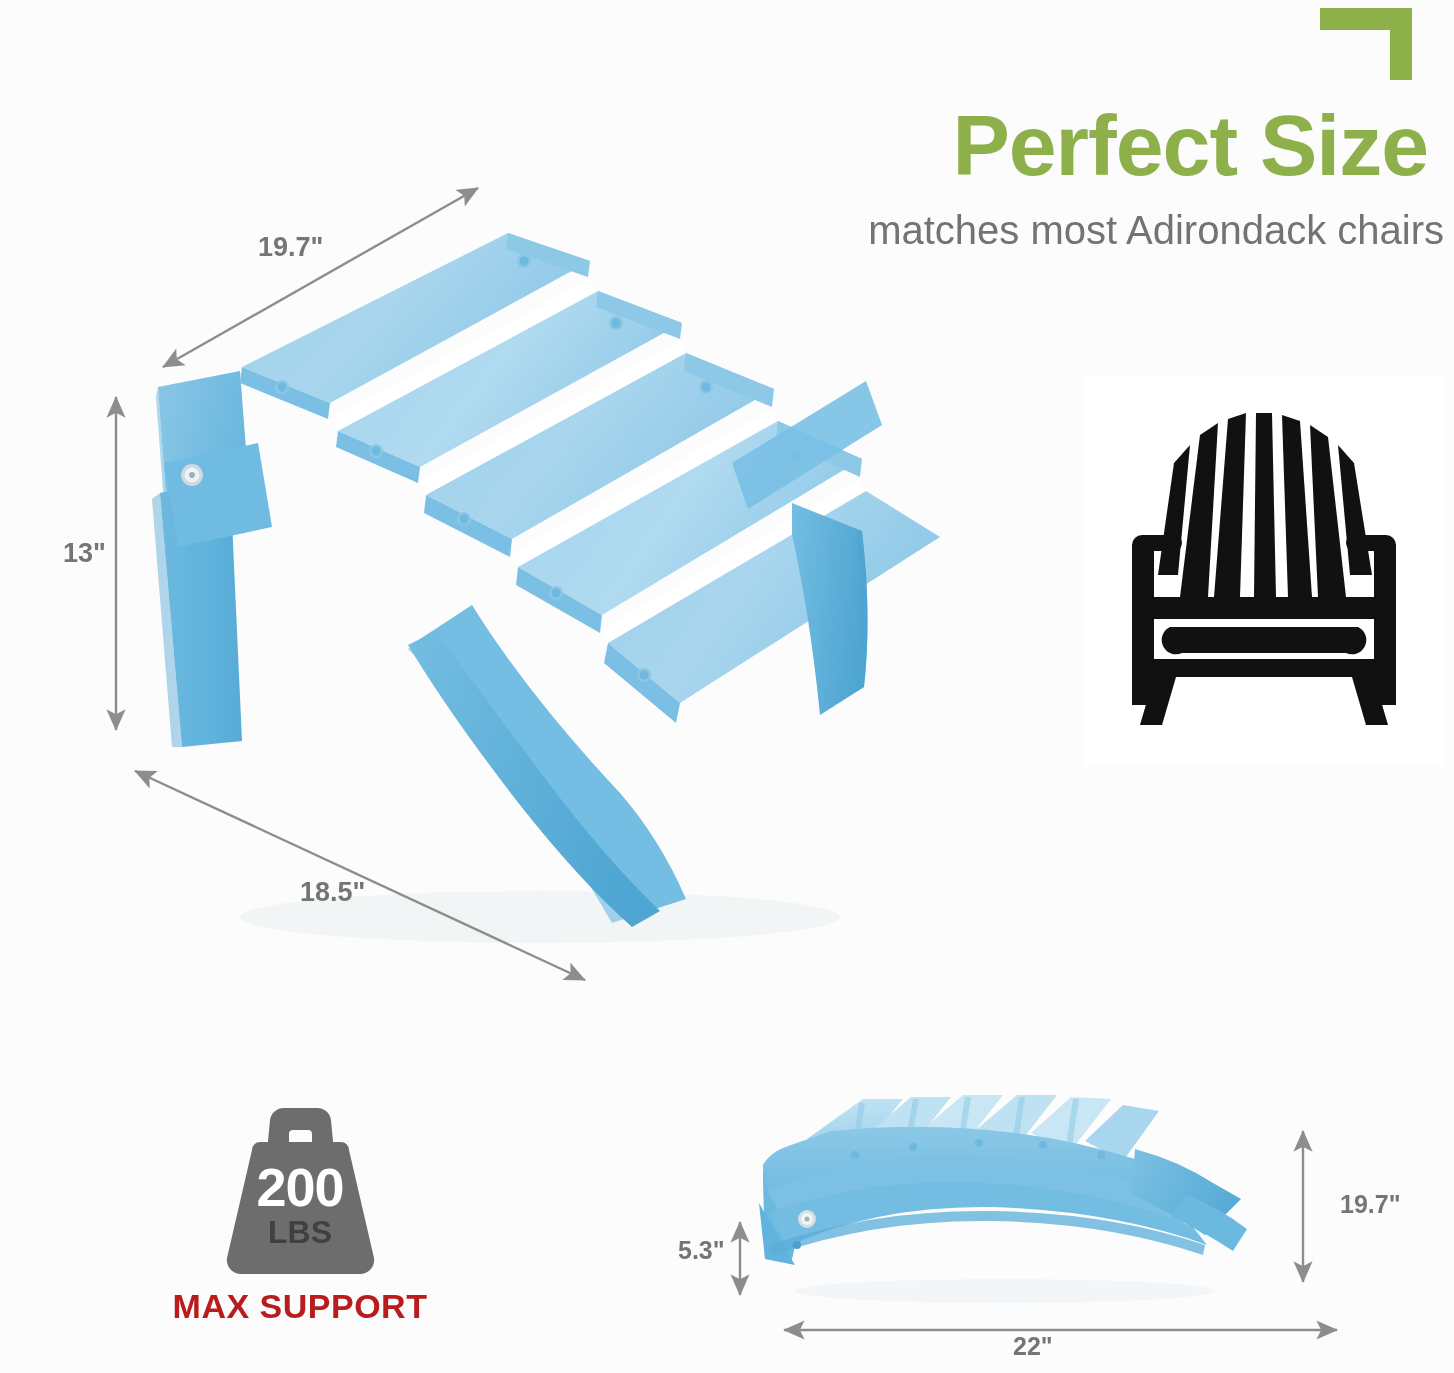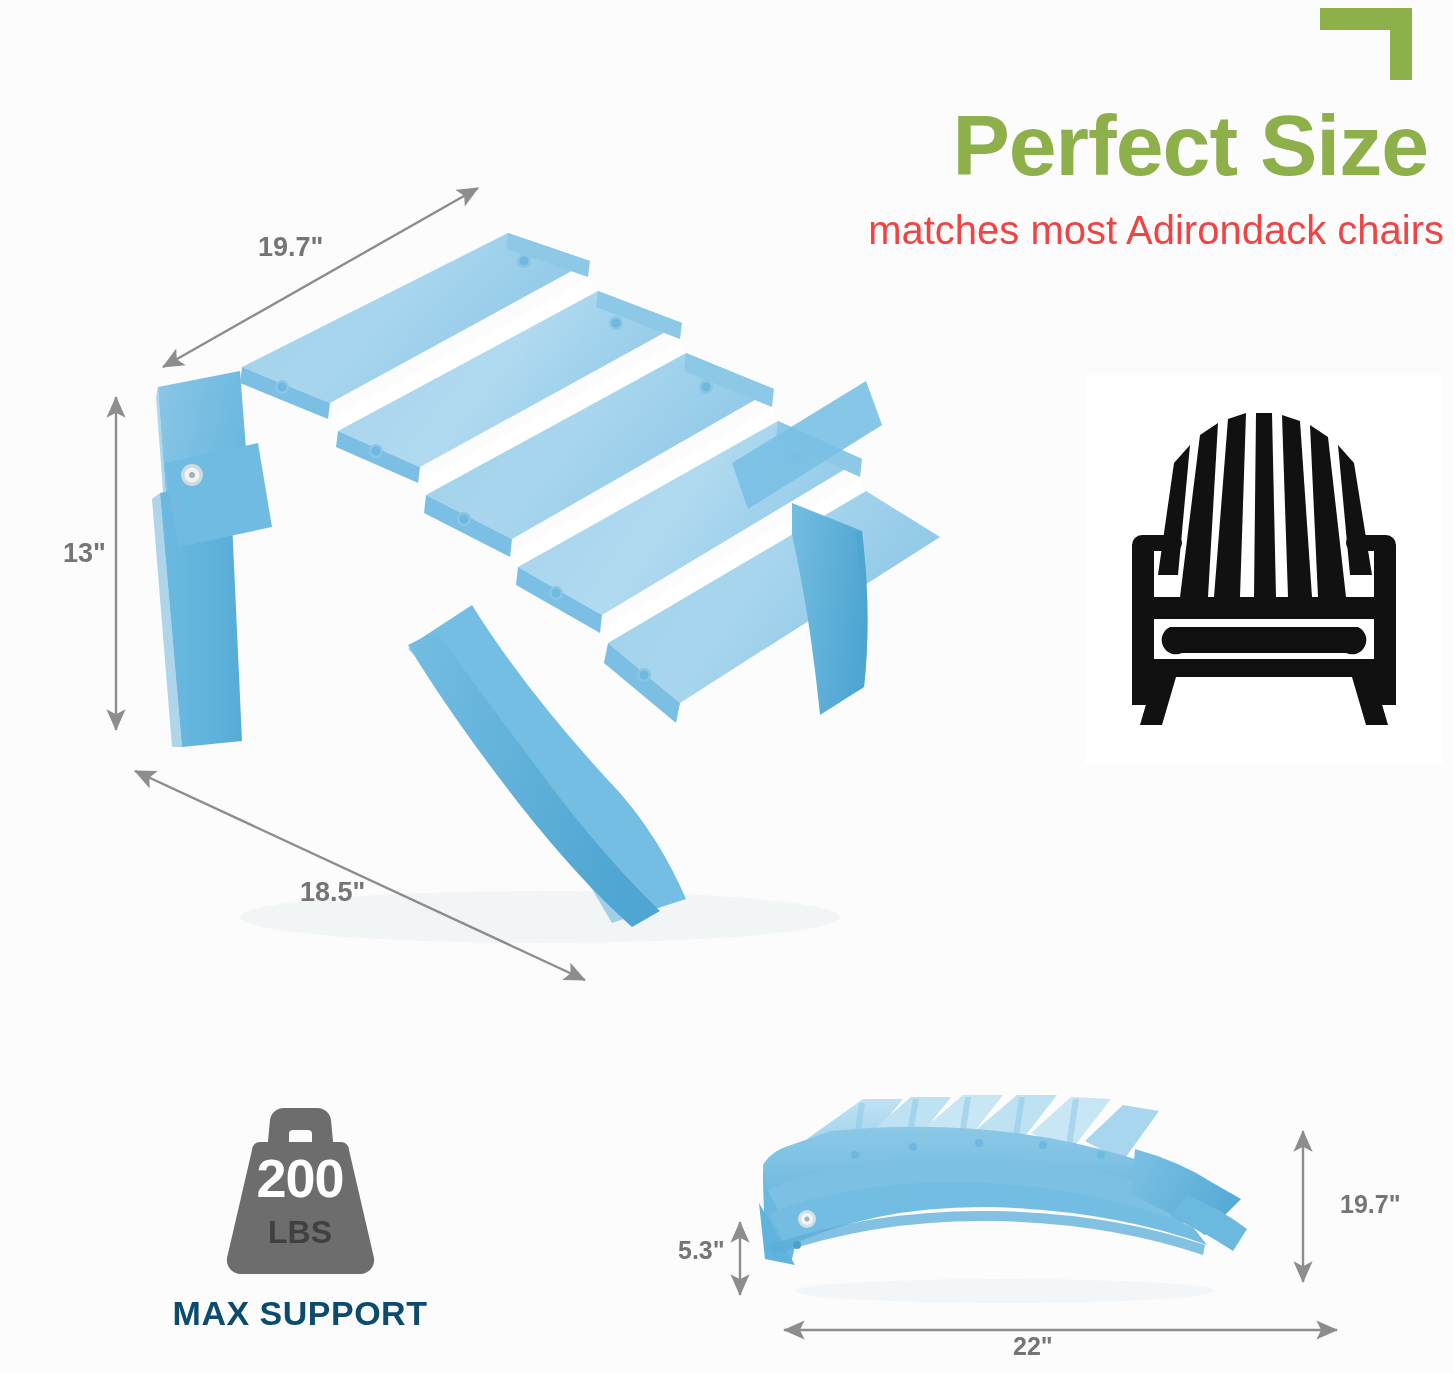--- a/index.html
+++ b/index.html
@@ -49,21 +49,21 @@
   .headline-title {
     color: #8eb04b;
     font-size: 86px;
     font-weight: bold;
     line-height: 1.02;
     letter-spacing: -1px;
     margin: 16px;
     white-space: nowrap;
   }
   .headline-subtitle {
-    color: #ef4444;
+    color: #737373;
     font-size: 40px;
     font-weight: normal;
     line-height: 1.2;
     margin: 12px 0 0 0;
     white-space: nowrap;
   }
 
   
   .chair-panel {
     position: absolute;
@@ -134,43 +134,43 @@
   .weight-icon-wrap {
     position: relative;
     width: 185px;
     height: 175px;
     margin: 0 auto;
   }
   .weight-icon-wrap svg { display: block; }
   .weight-value {
     position: absolute;
     left: 0;
-    top: 43px;
+    top: 52px;
     width: 185px;
     text-align: center;
     color: #ffffff;
     font-size: 54px;
     font-weight: bold;
     line-height: 1;
     letter-spacing: -1px;
   }
   .weight-unit {
     position: absolute;
     left: 0;
     top: 108px;
     width: 185px;
     text-align: center;
     color: #404040;
     font-size: 32px;
     font-weight: bold;
     line-height: 1;
   }
   .weight-caption {
-    margin-top: 11px;
-    color: #0c4a6e;
+    margin-top: 4px;
+    color: #b91c1c;
     font-size: 34px;
     font-weight: bold;
     letter-spacing: 0.5px;
     white-space: nowrap;
   }
 </style>
 </head>
 <body>
 
 <div id="page">

